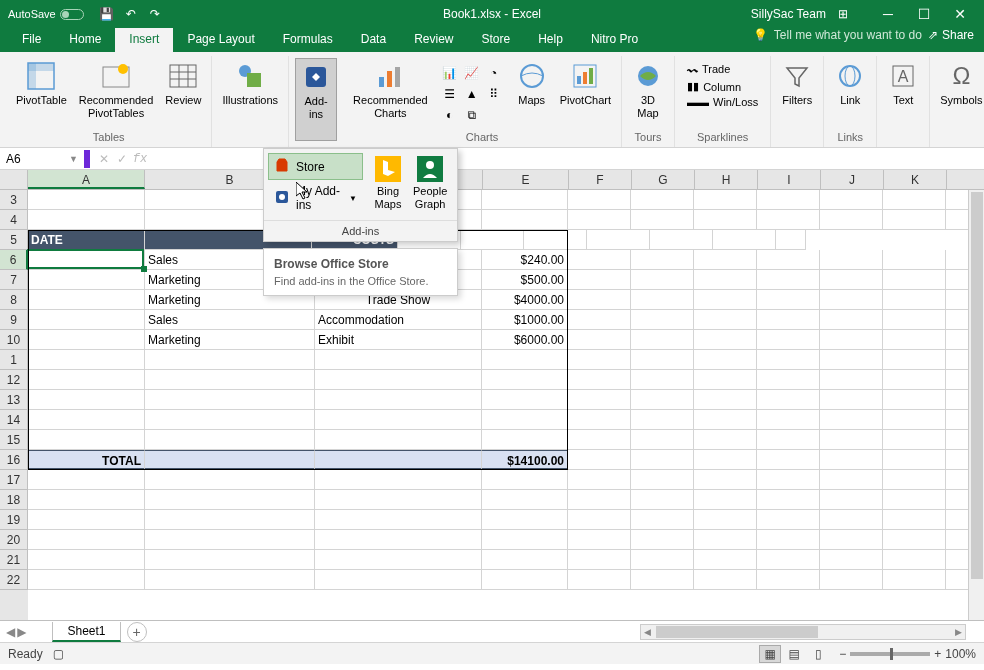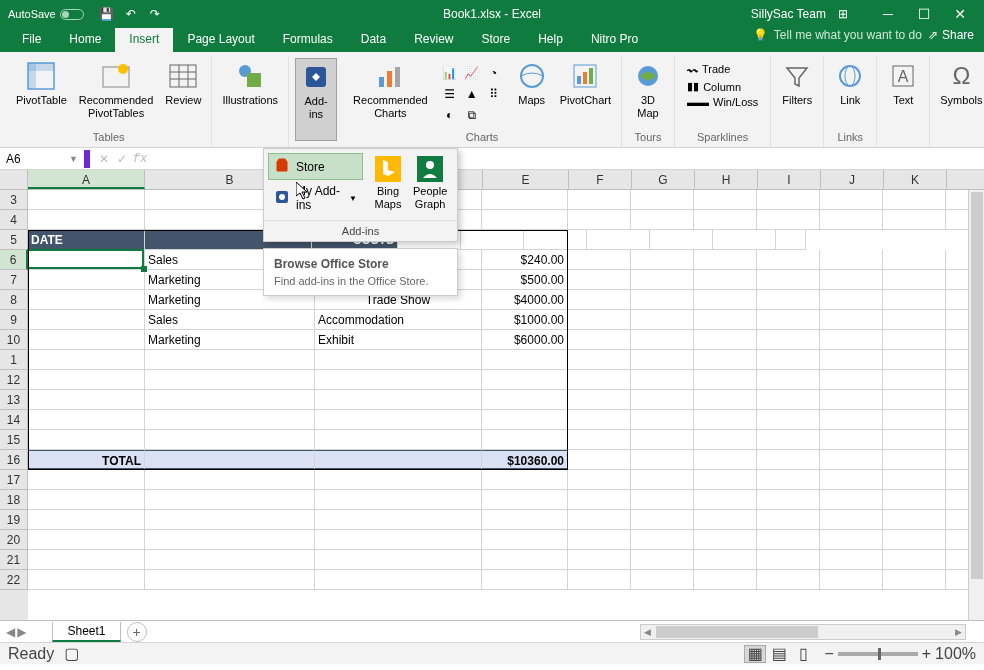--- a/index.html
+++ b/index.html
@@ -82,21 +82,21 @@
 
 
 .sheet-tabs { height: 22px; background: #fff; border-top: 1px solid #bfbfbf; display: flex; align-items: center; position: relative; }
 .tab-nav { display: flex; gap: 2px; padding: 0 6px; color: #888; }
 .stab { padding: 2px 14px; background: #fff; border: 1px solid #bfbfbf; border-top: none; border-bottom: 2px solid #0f7b3f; font-size: 12px; margin-left: 20px; }
 .new-sheet { width: 20px; height: 20px; border: 1px solid #bfbfbf; border-radius: 50%; display: flex; align-items: center; justify-content: center; margin-left: 6px; font-size: 14px; color: #666; cursor: pointer; }
 .hscroll { position: absolute; right: 18px; left: 640px; height: 16px; top: 3px; background: #f0f0f0; border: 1px solid #ccc; display: flex; align-items: center; }
 .hscroll-thumb { height: 12px; width: 50%; background: #ccc; margin-left: 2px; }
 
 
-.statusbar { height: 22px; background: #f3f3f3; border-top: 1px solid #d4d4d4; display: flex; align-items: center; justify-content: space-between; padding: 0 8px; font-size: 16px; color: #444; }
+.statusbar { height: 22px; background: #f3f3f3; border-top: 1px solid #d4d4d4; display: flex; align-items: center; justify-content: space-between; padding: 0 8px; font-size: 12px; color: #444; }
 .view-btns { display: flex; gap: 2px; }
 .view-btns span { width: 22px; height: 18px; border: 1px solid transparent; display: flex; align-items: center; justify-content: center; }
 .view-btns span.active { background: #d8d8d8; border-color: #aaa; }
 .zoom { display: flex; align-items: center; gap: 4px; }
 .zoom-slider { width: 80px; height: 4px; background: #aaa; position: relative; }
 .zoom-slider::after { content: ""; position: absolute; left: 50%; top: -4px; width: 3px; height: 12px; background: #666; }
 
 
 .vscroll { position: absolute; right: 0; top: 190px; width: 16px; height: 430px; background: #f0f0f0; border-left: 1px solid #ccc; }
 .vscroll-thumb { width: 12px; height: 90%; background: #ccc; margin: 2px auto; }
@@ -582,21 +582,21 @@
           <div class="cell" style="width: 63px;"></div>
           <div class="cell" style="width: 63px;"></div>
           <div class="cell" style="width: 63px;"></div>
           <div class="cell" style="width: 63px;"></div>
           <div class="cell" style="width: 30px;"></div>
         </div>
         <div class="cell-row">
           <div class="cell total right" style="width: 117px;">TOTAL</div>
           <div class="cell total" style="width: 170px;"></div>
           <div class="cell total" style="width: 167px;"></div>
-          <div class="cell total right" style="width: 86px;">$10360.00</div>
+          <div class="cell total right" style="width: 86px;">$14100.00</div>
           <div class="cell" style="width: 63px;"></div>
           <div class="cell" style="width: 63px;"></div>
           <div class="cell" style="width: 63px;"></div>
           <div class="cell" style="width: 63px;"></div>
           <div class="cell" style="width: 63px;"></div>
           <div class="cell" style="width: 63px;"></div>
           <div class="cell" style="width: 30px;"></div>
         </div>
         <div class="cell-row">
           <div class="cell" style="width: 117px;"></div>

